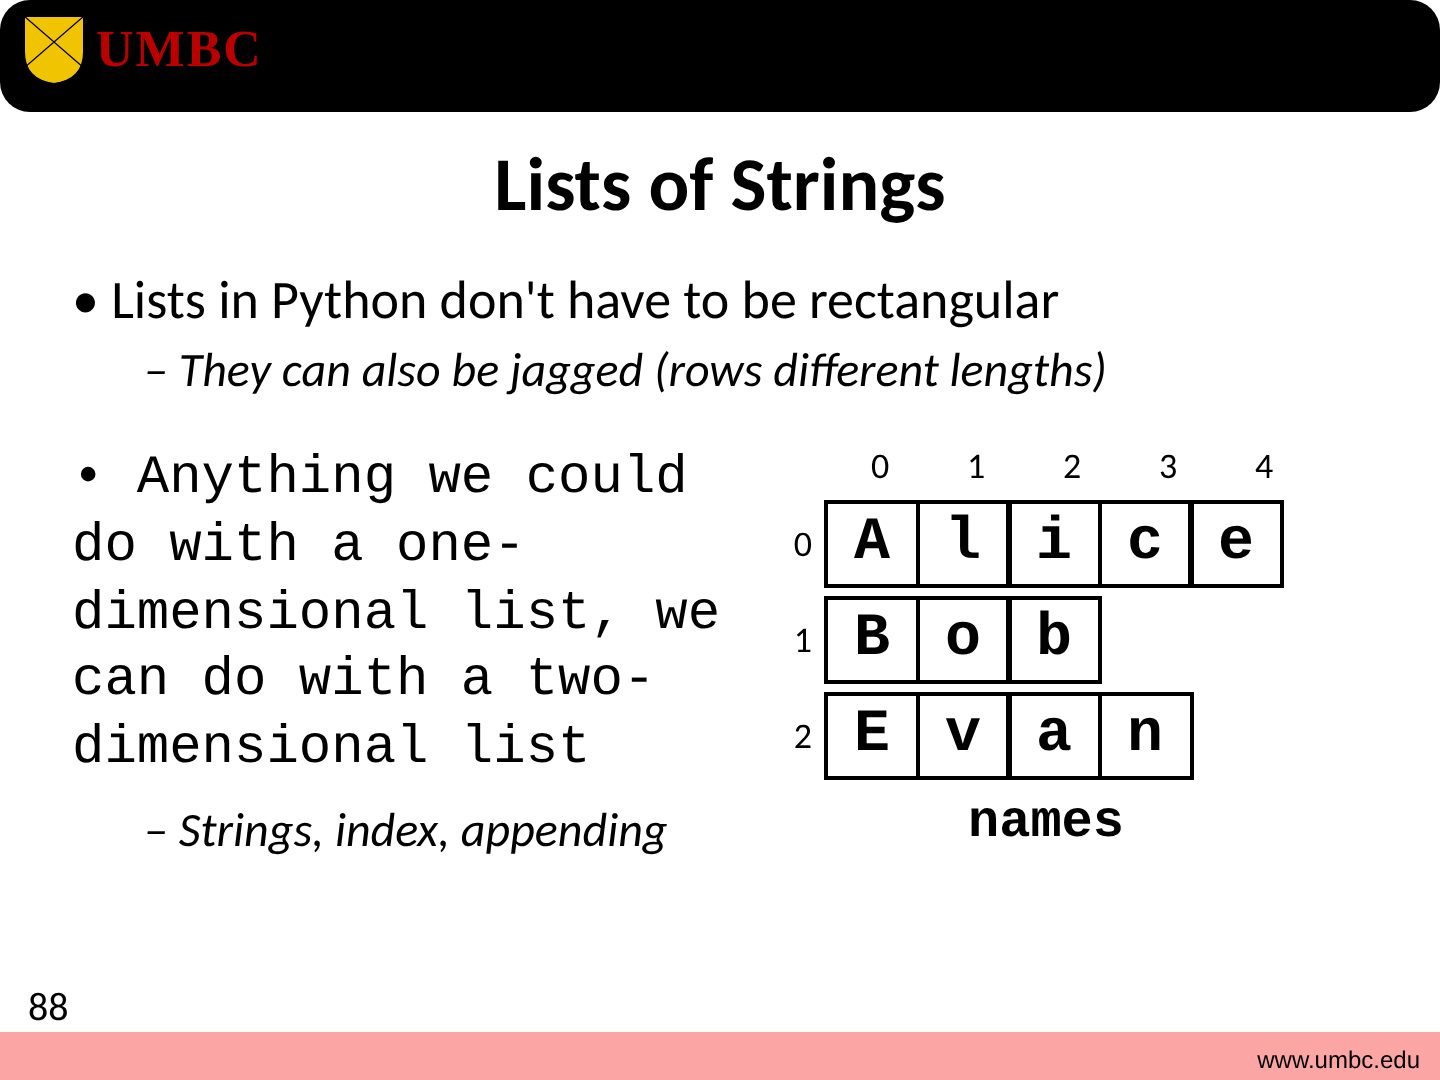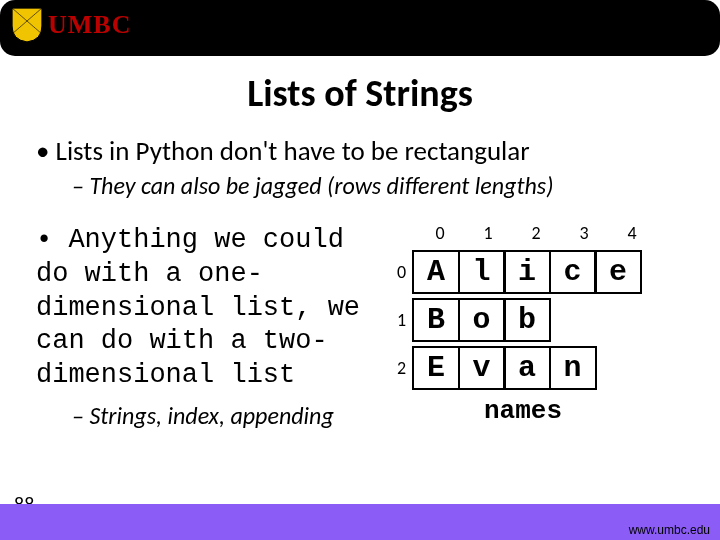--- a/index.html
+++ b/index.html
@@ -22,21 +22,21 @@
   .lower-left ul.top > li { line-height: 1.25; font-family: Liberation Mono, monospace; }
   .lower-right { flex: 1; position: relative; padding-left: 4px; }
   .grid-wrap { position: relative; }
   .col-labels { display: flex; position: absolute; left: 28px; top: -2px; }
   .col-labels span { width: 48px; text-align: center; font-size: 18px; font-family: Calibri, Arial, sans-serif; }
   .rows { position: absolute; top: 24px; left: 0; }
   .row { display: flex; align-items: center; height: 48px; }
   .row-label { width: 24px; text-align: right; font-size: 18px; padding-right: 6px; }
   .cell { width: 48px; height: 44px; border: 2.5px solid #000; display: flex; align-items: center; justify-content: center; font-family: "Courier New", monospace; font-weight: bold; font-size: 30px; margin-right: -2.5px; }
   .names-label { position: absolute; top: 172px; left: 80px; font-family: "Courier New", monospace; font-weight: bold; font-size: 26px; margin-left: 16px; }
-  .footer { position: absolute; bottom: 0; left: 0; width: 100%; height: 36px; background: #8b5cf6; }
+  .footer { position: absolute; bottom: 0; left: 0; width: 100%; height: 24px; background: #fca5a5; }
   .page-num { position: absolute; bottom: 24px; left: 14px; font-size: 20px; color: #000; }
   .url { position: absolute; bottom: 3px; right: 10px; font-size: 12px; color: #000; font-family: Arial, sans-serif; }
 </style>
 </head>
 <body>
 
 <div class="slide">
 
   <div class="header-band">
     <div class="logo">

